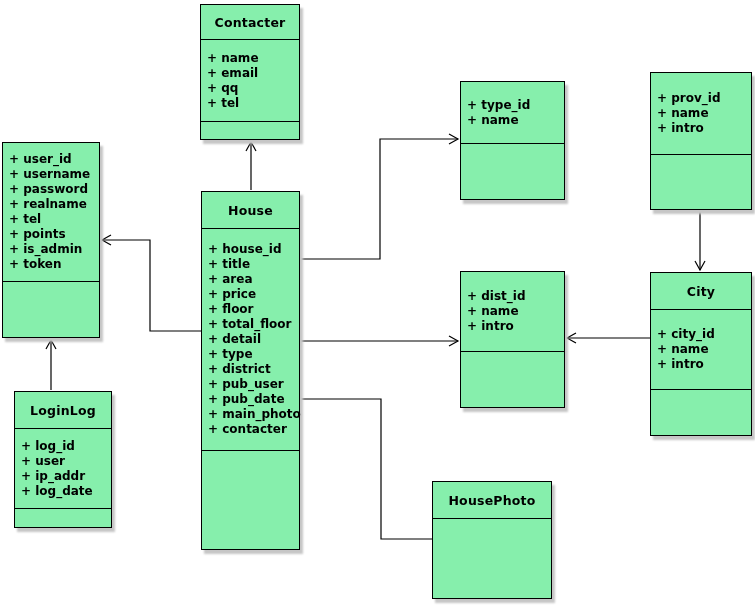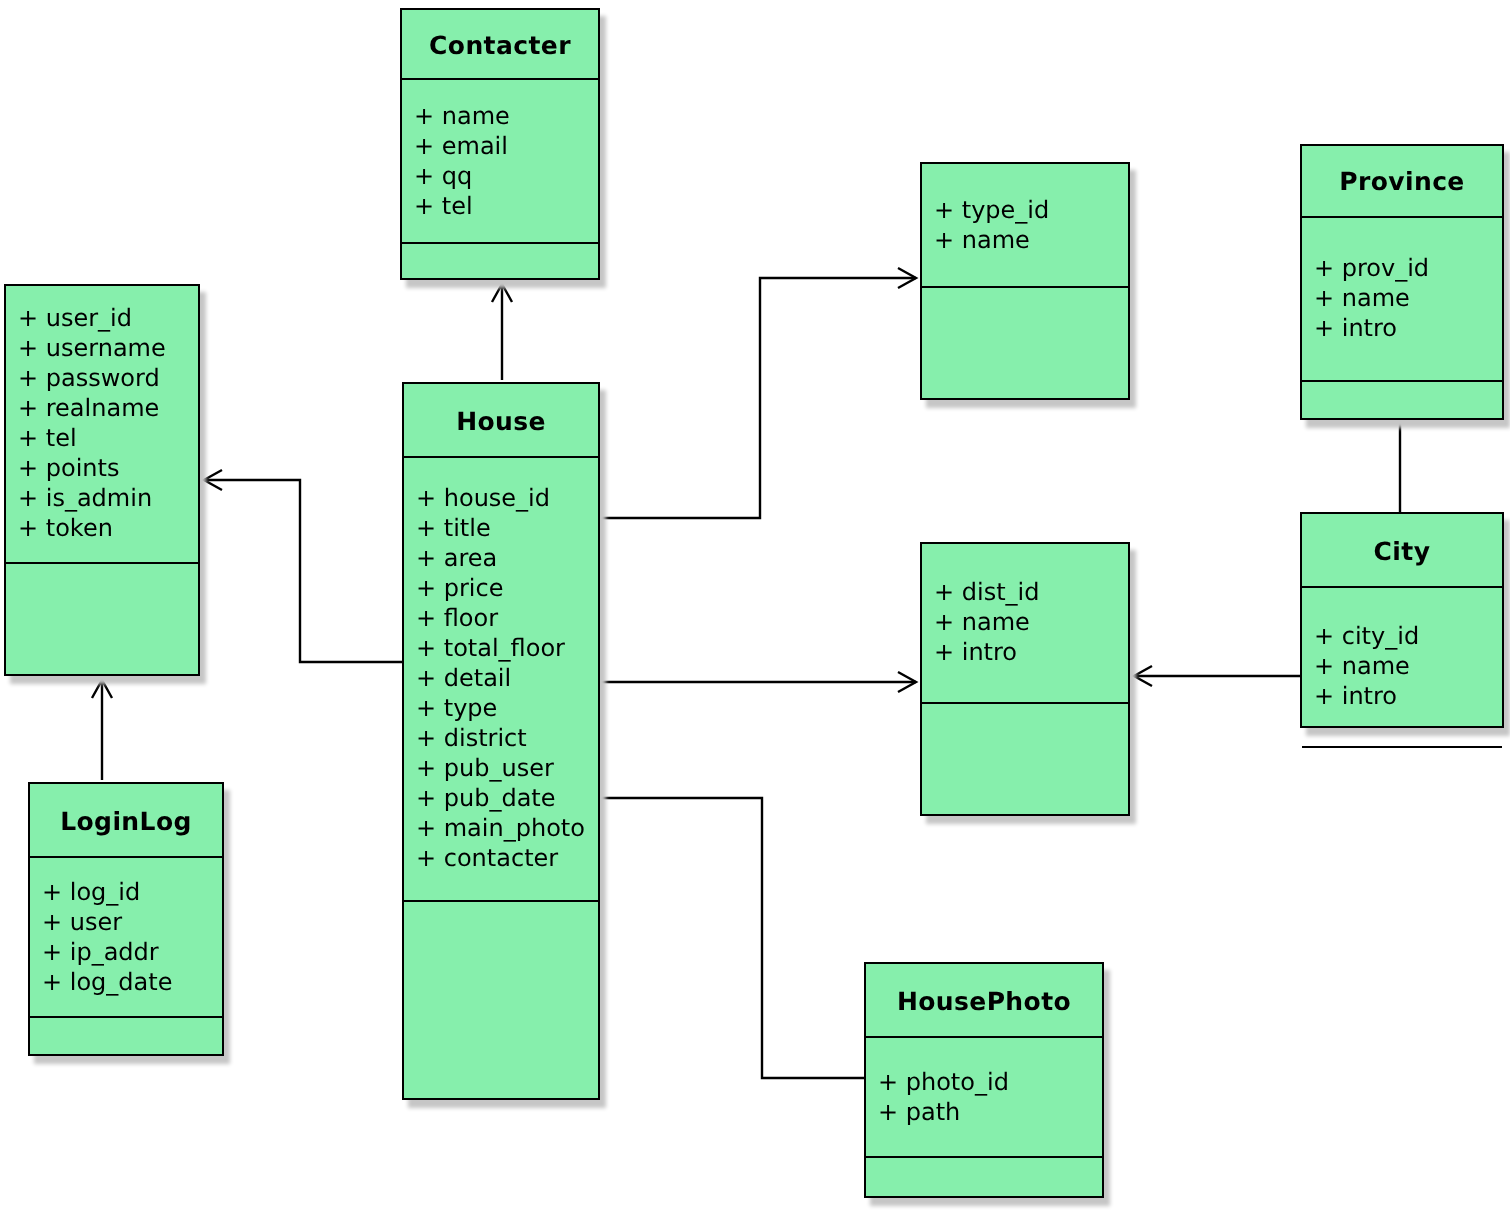--- a/index.html
+++ b/index.html
@@ -18,21 +18,21 @@
   .etitle {
     flex:none; box-sizing:border-box; border-bottom:1.5px solid #000;
     display:flex; align-items:center; justify-content:center;
     font-weight:bold; font-size:12.5px; letter-spacing:0.2px; color:#000;
   }
   .eattrs {
     flex:none; box-sizing:border-box; border-bottom:1.5px solid #000;
     display:flex; flex-direction:column; justify-content:center;
     padding-left:6px; font-size:12px; color:#000;
   }
-  .eattrs .row { line-height:15px; white-space:nowrap; }
+  .eattrs .row { line-height:15px; white-space:nowrap;font-weight:bold; }
   .eempty { flex:1; }
 </style>
 </head>
 <body>
 
 <svg class="wires" width="755" height="605">
   <defs>
     <marker id="arrow" markerUnits="userSpaceOnUse" markerWidth="20" markerHeight="20" refX="0" refY="0" orient="auto" style="overflow:visible">
       <path d="M -9 -5 L 0 0 L -9 5" fill="none" stroke="#000" stroke-width="1.2"></path>
     </marker>
@@ -96,39 +96,38 @@
 
 <div class="entity" style="left:460px;top:81px;width:105px;height:119px">
   <div class="eattrs" style="height:62px">
     <div class="row">+ type_id</div>
     <div class="row">+ name</div>
   </div>
   <div class="eempty"></div>
 </div>
 
 <div class="entity" style="left:650px;top:72px;width:102px;height:138px">
-  <div class="etitle" style="height:36px">Province</div>
   <div class="eattrs" style="height:82px">
     <div class="row">+ prov_id</div>
     <div class="row">+ name</div>
     <div class="row">+ intro</div>
   </div>
   <div class="eempty"></div>
 </div>
 
 <div class="entity" style="left:460px;top:271px;width:105px;height:137px">
   <div class="eattrs" style="height:80px">
     <div class="row">+ dist_id</div>
     <div class="row">+ name</div>
     <div class="row">+ intro</div>
   </div>
   <div class="eempty"></div>
 </div>
 
-<div class="entity" style="left:650px;top:256px;width:102px;height:108px">
+<div class="entity" style="left:650px;top:272px;width:102px;height:164px">
   <div class="etitle" style="height:37px">City</div>
   <div class="eattrs" style="height:80px">
     <div class="row">+ city_id</div>
     <div class="row">+ name</div>
     <div class="row">+ intro</div>
   </div>
   <div class="eempty"></div>
 </div>
 
 <div class="entity" style="left:14px;top:391px;width:98px;height:137px">
@@ -137,18 +136,14 @@
     <div class="row">+ log_id</div>
     <div class="row">+ user</div>
     <div class="row">+ ip_addr</div>
     <div class="row">+ log_date</div>
   </div>
   <div class="eempty"></div>
 </div>
 
 <div class="entity" style="left:432px;top:481px;width:120px;height:118px">
   <div class="etitle" style="height:37px">HousePhoto</div>
-  <div class="eattrs" style="height:60px">
-    <div class="row">+ photo_id</div>
-    <div class="row">+ path</div>
-  </div>
   <div class="eempty"></div>
 </div>
 
 </body></html>

